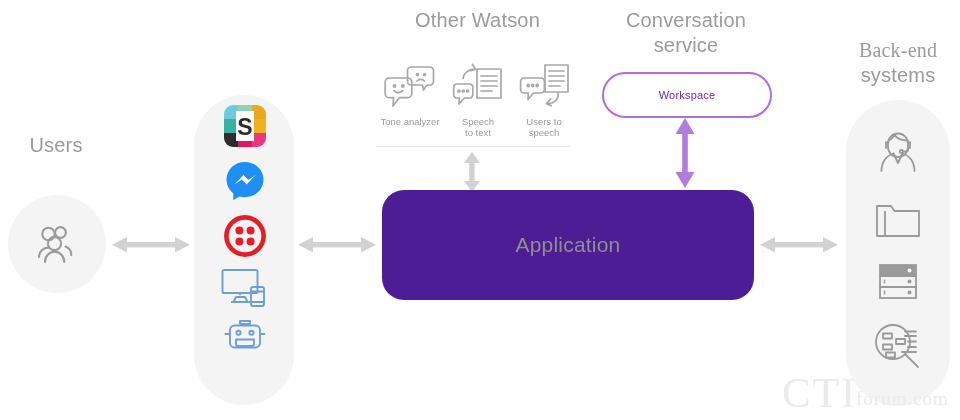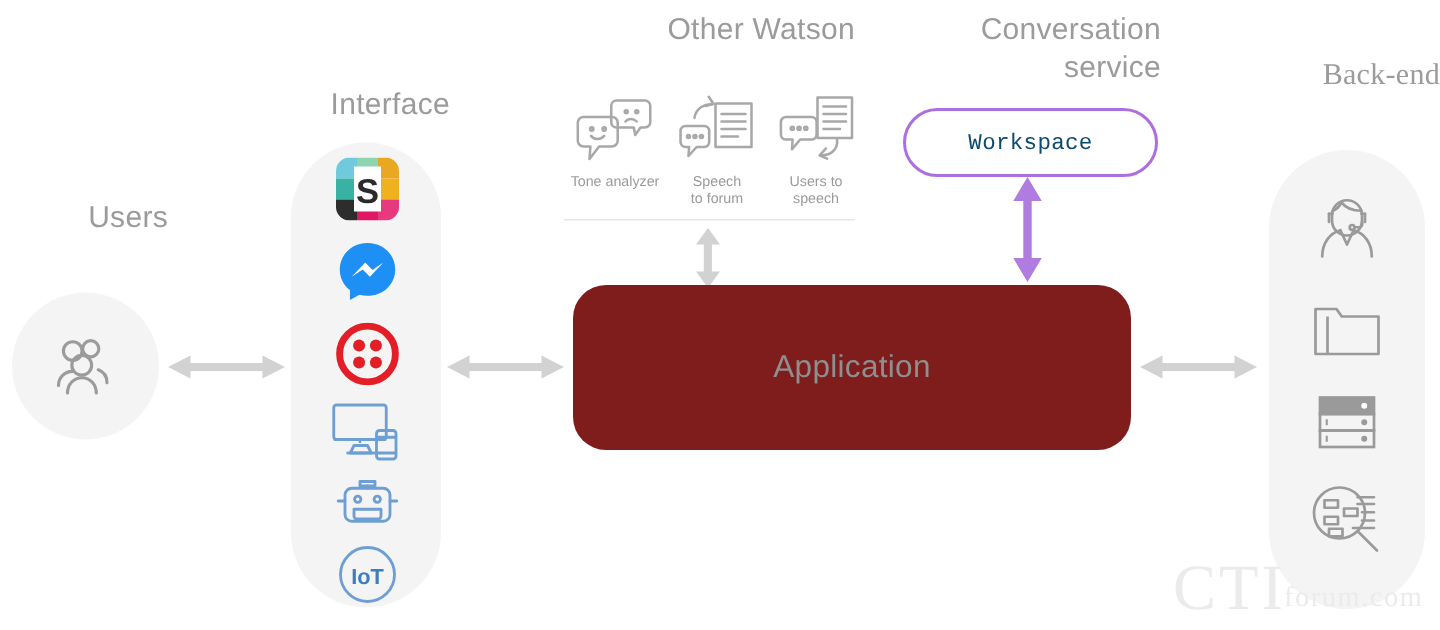--- a/index.html
+++ b/index.html
@@ -6,48 +6,48 @@
   body{
     width:960px;height:420px;background:#ffffff;overflow:hidden;
     font-family:"Liberation Sans","DejaVu Sans",sans-serif;
     position:relative;
   }
   .stage{position:absolute;left:0;top:0;width:960px;height:420px;}
   .abs{position:absolute;}
 
   
   .heading{
-    color:#9b9b9b;font-size:20px;line-height:25px;text-align:right;
+    color:#9b9b9b;font-size:20px;line-height:25px;text-align:center;
     font-weight:400;letter-spacing:.2px;
   }
 
   
   .pill-col{
     background:#f4f4f4;border-radius:60px;
   }
 
   
   .users-circle{
     background:#f4f4f4;border-radius:50%;
     display:flex;align-items:center;justify-content:center;
   }
 
   
   .app-box{
-    background:#7f1d1d;border-radius:22px;
+    background:#4c1d95;border-radius:22px;
     display:flex;align-items:center;justify-content:center;text-align:right;
   }
   .app-label{color:#8f8f8f;font-size:21px;letter-spacing:.2px;}
 
   
   .workspace{
     border:2.5px solid #ad6fe0;border-radius:24px;background:#ffffff;
     display:flex;align-items:center;justify-content:center;
   }
-  .workspace-label{color:#0c4a6e;font-size:15px;letter-spacing:.2px;font-family:Liberation Mono, monospace;}
+  .workspace-label{color:#6d28d9;font-size:11px;letter-spacing:.2px;}
 
   
   .svc-label{
     color:#9a9a9a;font-size:9.5px;line-height:11px;text-align:center;
   }
   .divider{background:#e6e6e6;height:1px;}
 
   
   .icon-slot{display:flex;align-items:center;justify-content:center;}
 
@@ -84,21 +84,20 @@
   <div class="abs" style="left:112px;top:230px;">
     <svg width="78" height="30" viewBox="0 0 78 30">
       <g fill="#d2d2d2">
         <rect x="14" y="12" width="50" height="5.4"></rect>
         <polygon points="0,14.7 15,7 15,22.4"></polygon>
         <polygon points="78,14.7 63,7 63,22.4"></polygon>
       </g>
     </svg>
   </div>
 
-  <div class="abs heading" style="left:188px;top:58px;width:112px;">Interface</div>
 
   <div class="abs pill-col" style="left:194px;top:95px;width:100px;height:310px;"></div>
 
   <div class="abs icon-slot" style="left:224px;top:105px;width:42px;height:42px;">
     <svg width="42" height="42" viewBox="0 0 42 42">
       <defs>
           <clipPath id="slackClip">
             <rect x="0" y="0" width="42" height="42" rx="9"></rect>
           </clipPath>
         </defs>
@@ -157,26 +156,20 @@
         <path d="M23 9v1.5"></path>
         <rect x="8" y="10.5" width="30" height="22" rx="4.5"></rect>
         <path d="M3.5 19h4.5M38 19h4.5"></path>
         <circle cx="16.5" cy="17.8" r="2.1"></circle>
         <circle cx="29.5" cy="17.8" r="2.1"></circle>
         <path d="M14 24.5h18v4.5a2 2 0 0 1-2 2H16a2 2 0 0 1-2-2z"></path>
       </g>
     </svg>
   </div>
 
-  <div class="abs icon-slot" style="left:224px;top:362px;width:42px;height:42px;">
-    <svg width="42" height="42" viewBox="0 0 42 42">
-      <circle cx="21" cy="21" r="18" fill="none" stroke="#6e9fd4" stroke-width="1.9"></circle>
-      <text x="21" y="27" text-anchor="middle" font-family="'Liberation Sans',sans-serif" font-size="14.5" font-weight="bold" fill="#3f7cc0">IoT</text>
-    </svg>
-  </div>
 
   <div class="abs" style="left:298px;top:230px;">
     <svg width="78" height="30" viewBox="0 0 78 30">
       <g fill="#d2d2d2">
         <rect x="14" y="12" width="50" height="5.4"></rect>
         <polygon points="0,14.7 15,7 15,22.4"></polygon>
         <polygon points="78,14.7 63,7 63,22.4"></polygon>
       </g>
     </svg>
   </div>
@@ -224,21 +217,21 @@
           <circle cx="19.2" cy="23.5" r="1.05"></circle>
         <path d="M40 31c1 7-5 11-10.5 10.4"></path>
         <polyline points="32.6,37 28.4,41.6 33.4,43.8"></polyline>
       </g>
     </svg>
   </div>
 
   <div class="abs svc-label" style="left:371px;top:116px;width:78px;">Tone analyzer</div>
 
   <div class="abs svc-label" style="left:441px;top:116px;width:74px;">Speech</div>
-  <div class="abs svc-label" style="left:441px;top:127px;width:74px;">to forum</div>
+  <div class="abs svc-label" style="left:441px;top:127px;width:74px;">to text</div>
 
   <div class="abs svc-label" style="left:508px;top:116px;width:72px;">Users to</div>
   <div class="abs svc-label" style="left:508px;top:127px;width:72px;">speech</div>
 
   <div class="abs divider" style="left:376px;top:146px;width:194px;"></div>
 
   <div class="abs" style="left:457px;top:152px;">
     <svg width="30" height="40" viewBox="0 0 30 40">
       <g fill="#d2d2d2">
         <rect x="12.2" y="8" width="5.4" height="24"></rect>
@@ -273,20 +266,21 @@
     <svg width="78" height="30" viewBox="0 0 78 30">
       <g fill="#d2d2d2">
         <rect x="14" y="12" width="50" height="5.4"></rect>
         <polygon points="0,14.7 15,7 15,22.4"></polygon>
         <polygon points="78,14.7 63,7 63,22.4"></polygon>
       </g>
     </svg>
   </div>
 
   <div class="abs heading" style="left:836px;top:38px;width:124px;font-family:Liberation Serif, serif;">Back-end</div>
+  <div class="abs heading" style="left:836px;top:63px;width:124px;">systems</div>
 
   <div class="abs pill-col" style="left:846px;top:100px;width:104px;height:306px;"></div>
 
   <div class="abs icon-slot" style="left:872px;top:126px;width:52px;height:48px;">
     <svg width="52" height="48" viewBox="0 0 52 48">
       <g fill="none" stroke="#9a9a9a" stroke-width="1.8" stroke-linejoin="round" stroke-linecap="round">
         <path d="M16 17.5a10 10 0 0 1 20 0v3.5a10 10 0 0 1-20 0z"></path>
         <path d="M16.5 14.5c2.5-1 4.6-3 5.8-5.6 2.6 3.4 7 5.6 13.2 5.6"></path>
         <path d="M14 16.5h2.4M35.6 16.5H38"></path>
         <path d="M14 16.5v5.5M38 16.5v5.5"></path>

